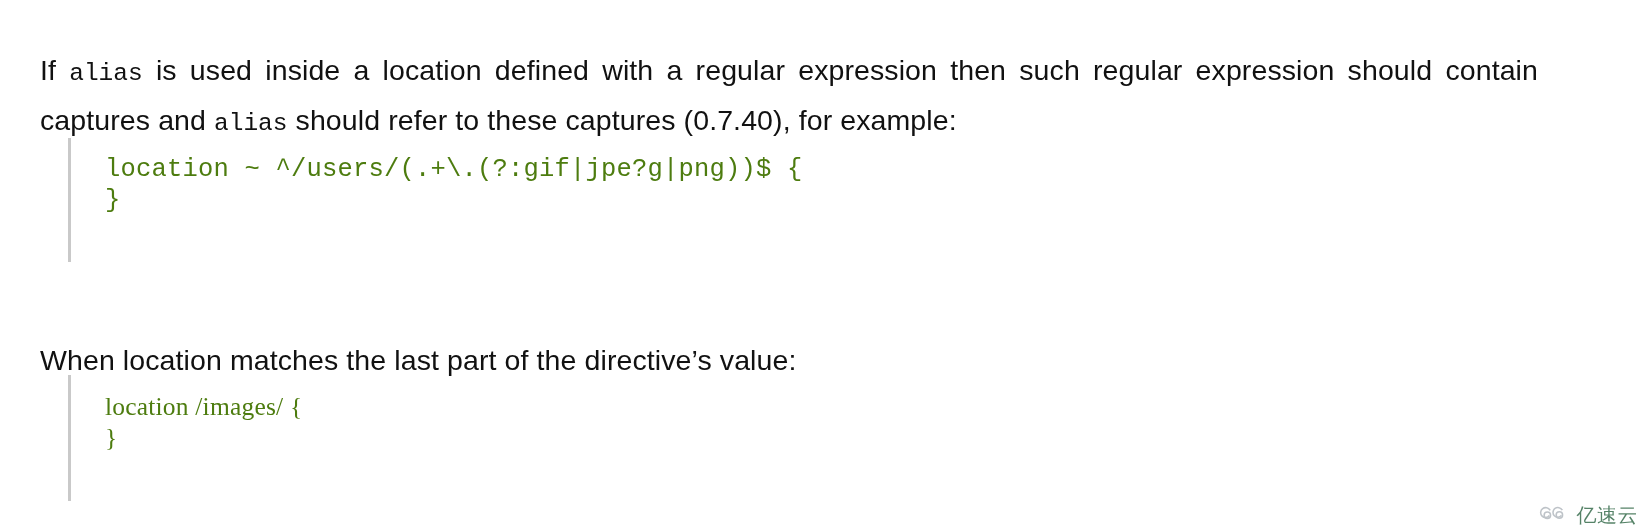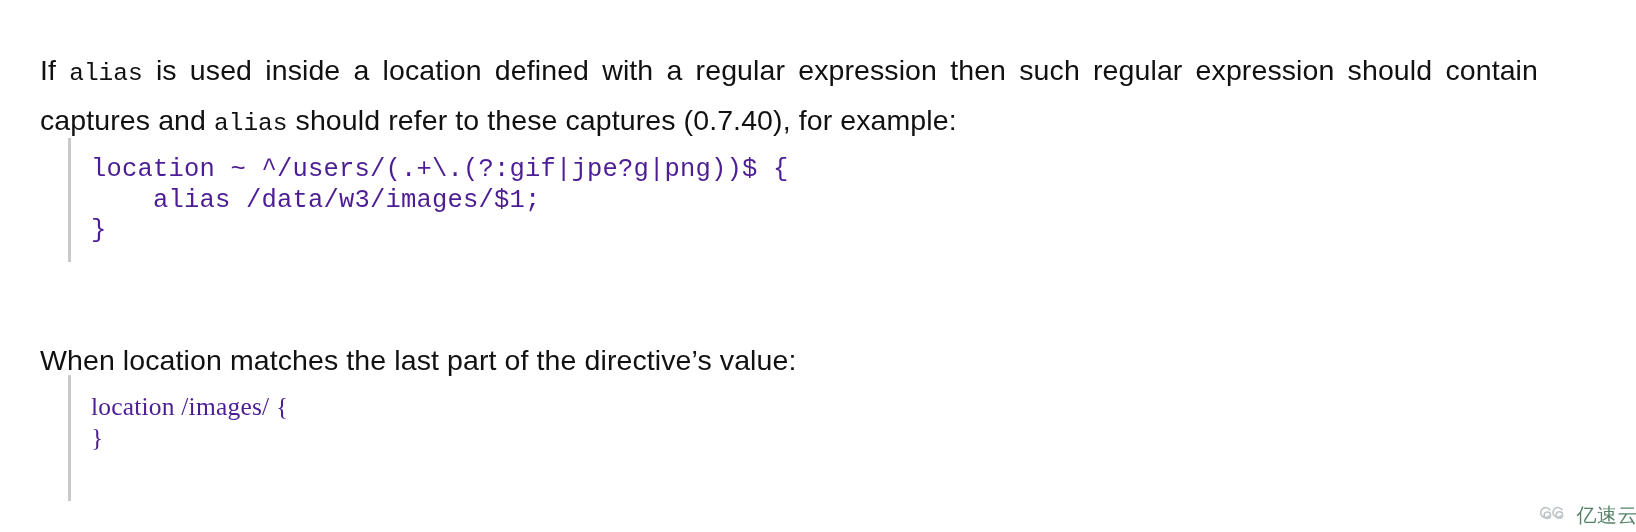--- a/index.html
+++ b/index.html
@@ -47,25 +47,25 @@
     font-family: "Liberation Mono", "DejaVu Sans Mono", monospace;
     font-size: 24.5px;
     letter-spacing: 0;
     color: #111111;
   }
 
   .codeblock {
     position: absolute;
     left: 52px;
     border-left: 3px solid #c9c9c9;
-    padding-left: 20px;
+    padding-left: 34px;
     font-family: "Liberation Mono", "DejaVu Sans Mono", monospace;
     font-size: 25.5px;
     line-height: 30.5px;
-    color: #4c1d95;
+    color: #4d7c0f;
     white-space: pre;
     letter-spacing: 0.2px;
   }
   .codeblock-1 { top: 138px; height: 124px; padding-top: 17px; box-sizing: border-box; }
   .codeblock-2 { top: 375px; height: 126px; padding-top: 17px; box-sizing: border-box; font-family: Liberation Serif, serif; }
 
   .code-line {
     display: block;
     white-space: pre;
   }
@@ -93,21 +93,21 @@
     line-height: 1;
   }
 </style>
 </head>
 <body>
 
 <div class="page">
 
   <p class="para para-1"><span>If </span><span class="code-inline">alias</span><span> is used inside a location defined with a regular expression then such regular expression should contain captures and </span><span class="code-inline">alias</span><span> should refer to these captures (0.7.40), for example:</span></p>
 
-  <div class="codeblock codeblock-1"><span class="code-line">location ~ ^/users/(.+\.(?:gif|jpe?g|png))$ {</span><span class="code-line">    alias /data/w3/images/$1;</span><span class="code-line">}</span></div>
+  <div class="codeblock codeblock-1"><span class="code-line">location ~ ^/users/(.+\.(?:gif|jpe?g|png))$ {</span><span class="code-line">}</span></div>
 
   <p class="para para-2 no-justify"><span>When location matches the last part of the directive’s value:</span></p>
 
   <div class="codeblock codeblock-2"><span class="code-line">location /images/ {</span><span class="code-line">}</span></div>
 
   <div class="watermark">
     <span class="watermark-logo">
       <svg viewBox="0 0 34 22" width="33" height="22" aria-hidden="true">
         <g fill="none" stroke="#a6adb4" stroke-width="1.6">
           <path d="M11.5 6.2 C9.8 3.3 6.2 2.6 3.8 4.4 C1.3 6.3 1.0 10.0 3.2 12.2 C5.3 14.3 8.9 14.0 10.7 11.6"></path>

